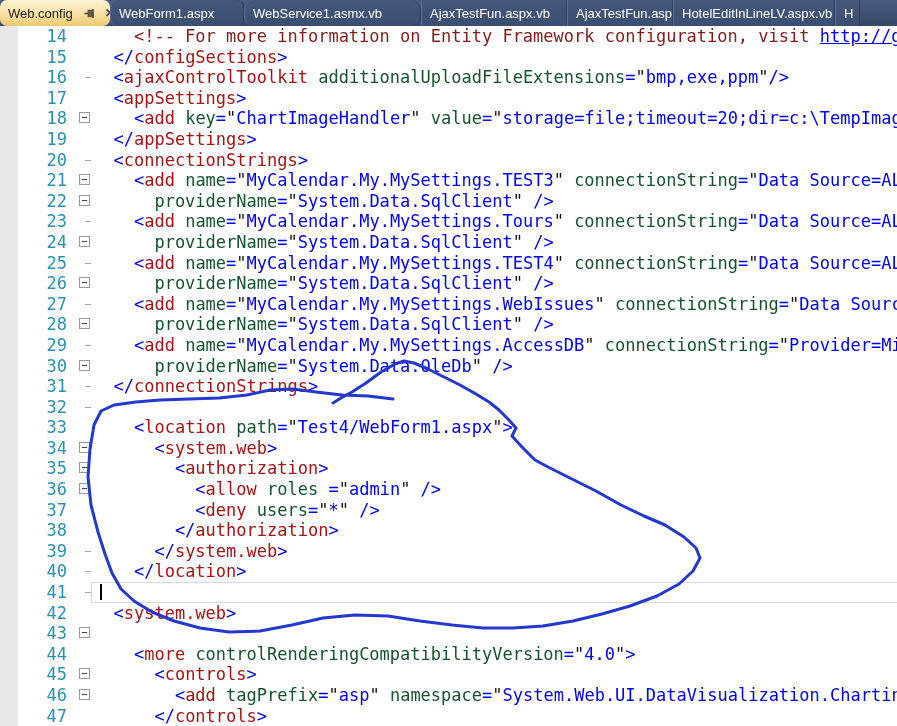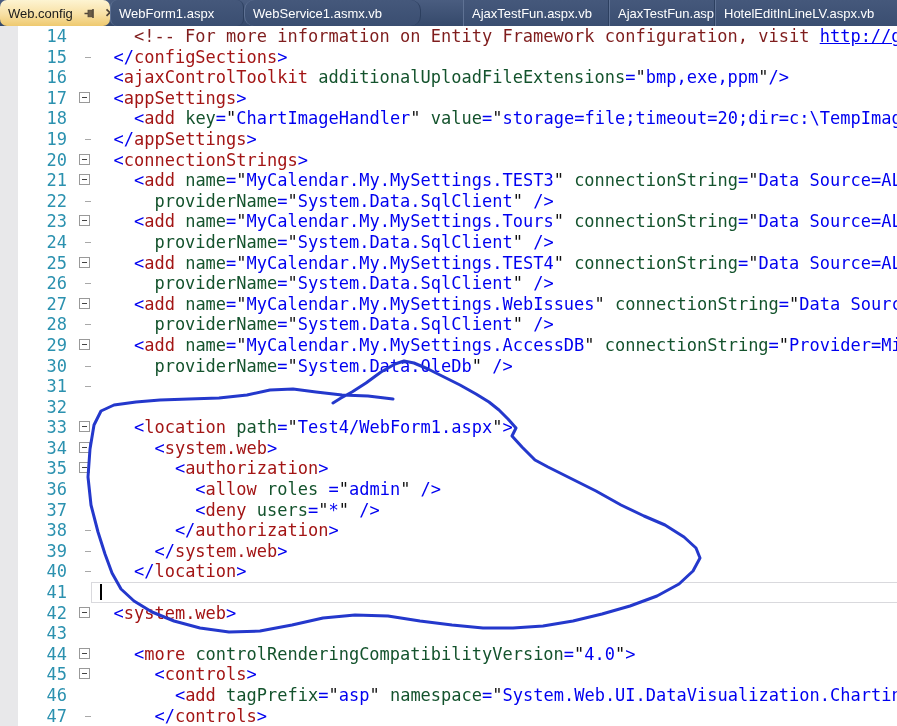--- a/index.html
+++ b/index.html
@@ -10,21 +10,21 @@
   .tab{box-sizing:border-box;color:#fff;font-size:13px;display:flex;align-items:center;padding:0 8px;white-space:nowrap;overflow:hidden;flex:none;
        background:linear-gradient(#45587b,#3a4e71);border-left:1px solid #5f7294;border-right:1px solid #2c3f5f;}
   .tab.active{background:linear-gradient(180deg,#fdf4d2 0%,#f8e0a4 55%,#eec96f 100%);color:#1a1a1a;border:none;border-radius:2px 2px 0 0;}
   .tab .x{margin-left:9px;color:#4f4538;font-weight:bold;font-size:12px;line-height:1;}
   .tab .pin{margin-left:10px;display:inline-flex;}
 
   
   .editor{position:absolute;top:26px;left:0;right:0;bottom:0;background:#fff;}
   .bpgutter{position:absolute;left:0;top:0;bottom:0;width:18px;background:#e8e8ea;}
   .codearea{position:absolute;left:0;top:0;right:0;}
-  .row{display:flex;height:20.6px;position:relative;align-items:flex-start;}
+  .row{display:flex;height:20.6px;position:relative;align-items:flex-end;}
   .ln{width:70px;flex:none;box-sizing:border-box;padding-right:3px;text-align:right;color:#2b91af;
       font:17px/20.6px "DejaVu Sans Mono",monospace;}
   .chg{width:8px;flex:none;}
   .chg.on{background:#72c472;}
   .fold{width:15px;flex:none;position:relative;}
   .fl{position:absolute;left:7px;width:1px;background:#a8a8a8;}
   .fstub{position:absolute;left:7px;top:10px;width:6px;height:1px;background:#a8a8a8;}
   .fbox{position:absolute;left:1px;top:4px;width:11px;height:11px;border:1px solid #999;background:#fff;box-sizing:border-box;}
   .fbox::after{content:"";position:absolute;left:2px;right:2px;top:4px;height:1px;background:#444;}
   .code{flex:1;white-space:pre;overflow:hidden;font:17px/20.6px "DejaVu Sans Mono",monospace;color:#111;}
@@ -54,27 +54,27 @@
           </svg>
         </span>
         <span class="x">✕</span>
       </div>
       <div class="tab" style="width: 134px; border-radius: 7px;">
         <span>WebForm1.aspx</span>
       </div>
       <div class="tab" style="width: 177px; border-radius: 10px;">
         <span>WebService1.asmx.vb</span>
       </div>
-      <div class="tab" style="width: 146px; margin-left: 42px;">
+      <div class="tab" style="width: 146px;">
         <span>AjaxTestFun.aspx.vb</span>
       </div>
       <div class="tab" style="width: 106px;">
         <span>AjaxTestFun.aspx</span>
       </div>
-      <div class="tab" style="width: 199px;">
+      <div class="tab" style="width: 162px;">
         <span>HotelEditInLineLV.aspx.vb</span>
       </div>
       <div class="tab" style="width: 25px;">
         <span>H</span>
       </div>
     </div>
   <div class="editor">
     <div class="bpgutter"></div>
     <div class="codearea" id="codearea">
         <div class="row">
@@ -230,20 +230,21 @@
           </div>
           <div class="code"><span class="a">      providerName</span><span class="d">=</span><span class="k">"</span><span class="d">System.Data.OleDb</span><span class="k">"</span><span class="d"> /&gt;</span></div>
         </div>
         <div class="row">
           <div class="ln">31</div>
           <div class="chg"></div>
           <div class="fold">
             <div class="fl" style="top: 0px; bottom: 10.6px;"></div>
             <div class="fstub"></div>
           </div>
+          <div class="code"><span class="d">  &lt;/</span><span class="e">connectionStrings</span><span class="d">&gt;</span></div>
         </div>
         <div class="row">
           <div class="ln">32</div>
           <div class="chg on"></div>
           <div class="fold"></div>
           <div class="code"></div>
         </div>
         <div class="row">
           <div class="ln">33</div>
           <div class="chg on"></div>

